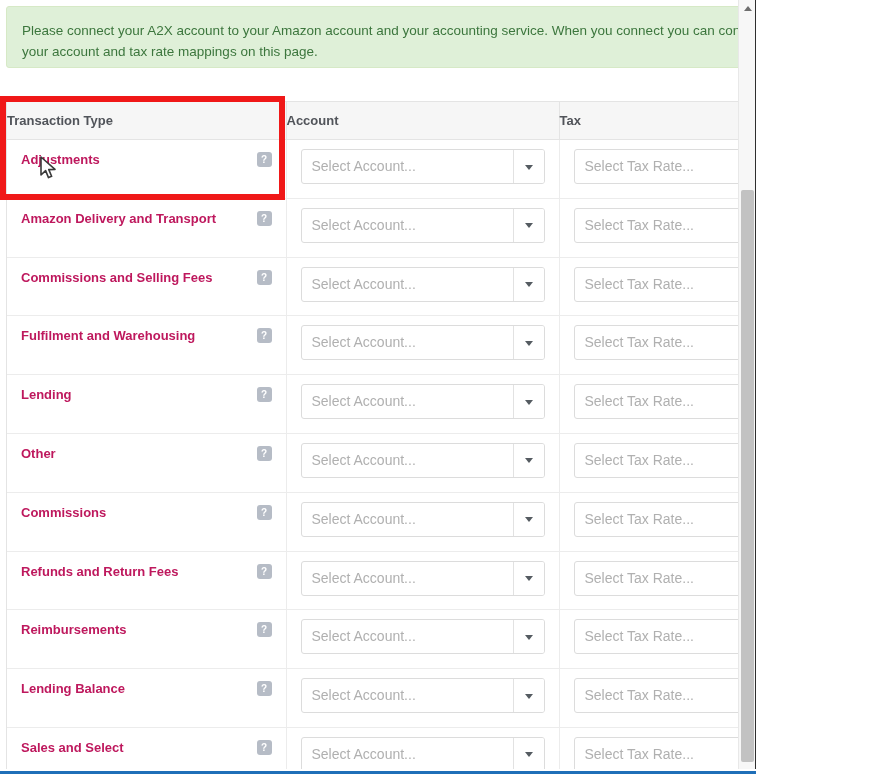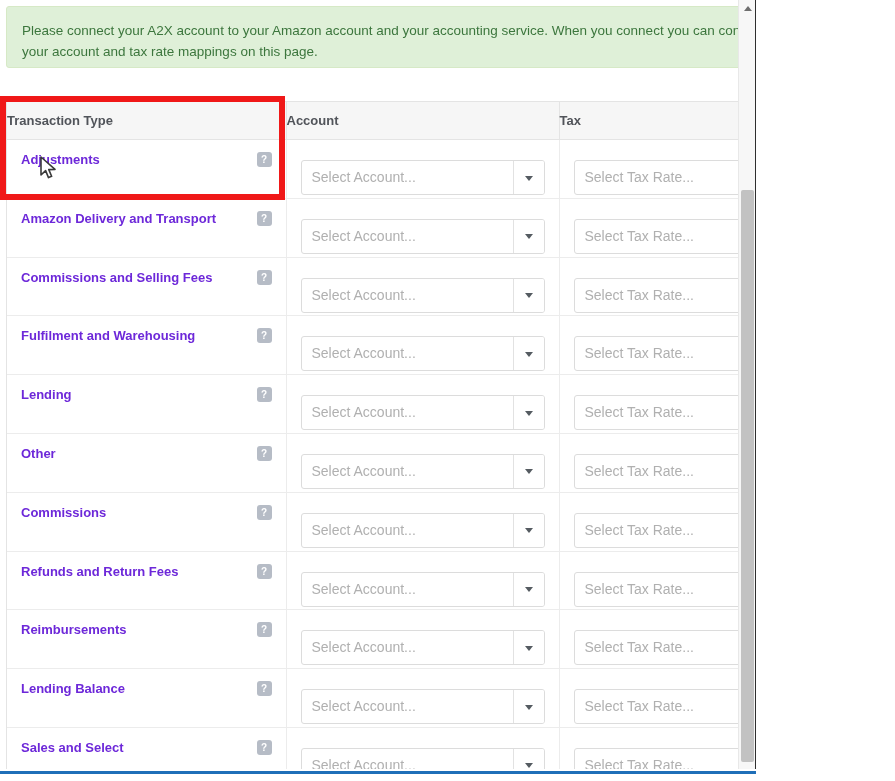--- a/index.html
+++ b/index.html
@@ -93,21 +93,21 @@
 
   .ttype {
     display: flex;
     align-items: flex-start;
     justify-content: space-between;
     padding-top: 12px;
   }
   .ttype-label {
     font-size: 13px;
     font-weight: bold;
-    color: #6d28d9;
+    color: #be185d;
     line-height: 16px;
   }
   .help-badge {
     flex: 0 0 auto;
     width: 15px;
     height: 15px;
     border-radius: 3px;
     background: #b6bcc6;
     color: #ffffff;
     font-size: 10px;
@@ -115,21 +115,21 @@
     line-height: 15px;
     text-align: center;
     margin-left: 8px;
     cursor: pointer;
     font-family: "Liberation Sans", sans-serif;
   }
 
   
   .sel {
     display: flex;
-    margin-top: 20px;
+    margin-top: 9px;
     height: 35px;
     box-sizing: border-box;
     border: 1px solid #dcdcdc;
     border-radius: 3px;
     background: #fff;
     cursor: pointer;
     overflow: hidden;
   }
   .sel-value {
     flex: 1 1 auto;

